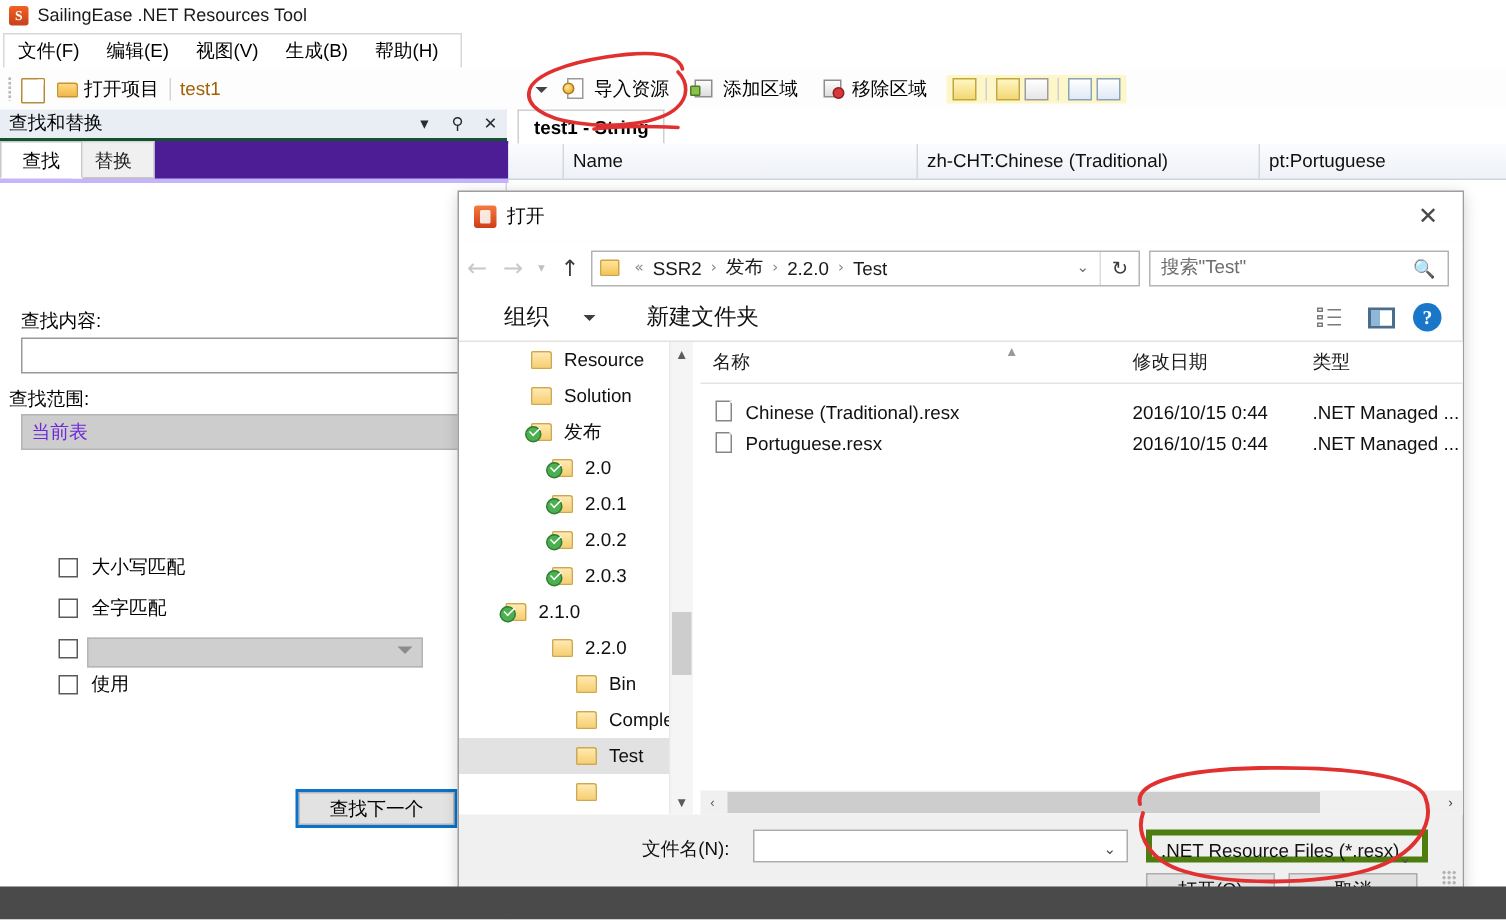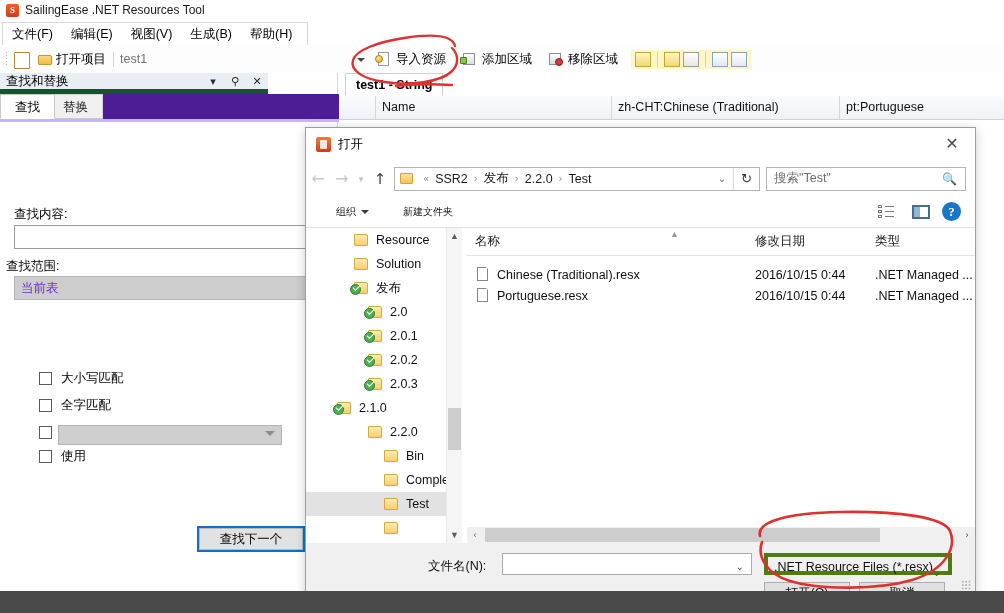--- a/index.html
+++ b/index.html
@@ -30,27 +30,27 @@
   .tb-newicon{position:absolute;left:14px;top:6px;width:14px;height:15px;background:#fff;
     border:1px solid #b58b3a;border-radius:1px;}
   .tb-newicon:after{content:"";position:absolute;right:0;top:0;border-width:0 4px 4px 0;
     border-style:solid;border-color:transparent #fff transparent #b58b3a;}
   .tb-openbtn{position:absolute;left:34px;top:3px;height:21px;display:flex;align-items:center;gap:3px;
     padding:0 4px;font-size:12.5px;}
   .folder-ic{width:15px;height:12px;position:relative;}
   .folder-ic:before{content:"";position:absolute;left:0;top:1px;width:14px;height:10px;
     background:linear-gradient(#ffd980,#f0b849);border:1px solid #c9942b;border-radius:1px 2px 1px 1px;box-sizing:border-box;}
   .tb-sep{position:absolute;top:6px;width:1px;height:15px;background:#d4d4d4;}
-  .proj-name{position:absolute;left:120px;top:6px;font-size:12.5px;color:#737373;}
+  .proj-name{position:absolute;left:120px;top:6px;font-size:12.5px;color:#a16207;}
 
   
   .findpane{position:absolute;left:0;top:73px;width:338px;height:540px;background:#ffffff;
     border-right:1px solid #d8d8d8;box-sizing:border-box;}
-  .fp-header{position:absolute;left:0;top:0;width:268px;height:21px;background:#e9eef4;
-    border-bottom:5px solid #14532d;display:flex;align-items:center;box-sizing:border-box;}
+  .fp-header{position:absolute;left:0;top:0;width:338px;height:21px;background:#e9eef4;
+    border-bottom:2px solid #14532d;display:flex;align-items:center;box-sizing:border-box;}
   .fp-header .t{padding-left:6px;font-size:12.5px;color:#000;flex:1;}
   .fp-hbtn{width:22px;height:20px;display:flex;align-items:center;justify-content:center;font-size:11px;color:#2b2b2b;}
   .fp-tabs{position:absolute;left:0;top:21px;width:338px;height:25px;border-bottom:3px solid #c4b5fd;background:#4c1d95;padding-left:30px;}
   .fp-tab{position:absolute;top:0;height:25px;line-height:24px;padding:0 14px;font-size:12.5px;box-sizing:border-box;}
   .fp-tab.active{left:0;background:#fff;border:1px solid #c8c8c8;border-bottom:1px solid #fff;z-index:2;}
   .fp-tab.idle{left:48px;background:#f0f0f0;border:1px solid #d6d6d6;border-bottom:1px solid #c8c8c8;color:#222;}
   .fp-label{position:absolute;font-size:12.5px;color:#000;}
   .fp-input{position:absolute;background:#fff;border:1px solid #9a9a9a;box-sizing:border-box;}
   .fp-combo{position:absolute;background:#cdcdcd;border:1px solid #b4b4b4;box-sizing:border-box;
     font-size:12.5px;line-height:22px;padding-left:6px;color:#6d28d9;}
@@ -125,21 +125,21 @@
   .crumb-sep{color:#8a8a8a;font-size:10px;padding:0 4px;font-family:"DejaVu Sans",sans-serif;}
   .crumb-chev{margin-left:auto;padding:0 7px;color:#6a6a6a;font-size:10px;font-family:"DejaVu Sans",sans-serif;}
   .crumb-refresh{padding:0 7px;color:#3b3b3b;font-size:13px;border-left:1px solid #dcdcdc;line-height:22px;}
   .search-box{width:200px;height:24px;border:1px solid #b4b4b4;background:#fff;display:flex;align-items:center;
     box-sizing:border-box;margin-right:9px;}
   .search-box .ph{flex:1;padding-left:7px;font-size:12.5px;color:#6d6d6d;}
   .search-box .mag{padding-right:8px;color:#3a3a3a;font-size:12px;}
 
   .dlg-cmdbar{position:absolute;left:0;top:68px;width:669px;height:32px;background:#fff;display:flex;align-items:center;
     border-bottom:1px solid #e2e2e2;box-sizing:border-box;}
-  .cmd{font-size:10px;color:#111;padding:0 6px;display:flex;align-items:center;gap:5px;}
+  .cmd{font-size:15px;color:#111;padding:0 6px;display:flex;align-items:center;gap:23px;}
   .cmd.first{margin-left:24px;}
   .cmd .tri{width:0;height:0;border-left:4px solid transparent;border-right:4px solid transparent;border-top:4px solid #3d3d3d;}
   .cmd-right{margin-left:auto;display:flex;align-items:center;gap:12px;padding-right:14px;}
   .viewicon{width:17px;height:14px;position:relative;}
   .viewicon .r{position:absolute;left:0;width:4px;height:3px;border:1px solid #7a7a7a;box-sizing:border-box;}
   .viewicon .l{position:absolute;left:7px;height:1px;background:#7a7a7a;width:9px;}
   .paneicon{width:18px;height:14px;border:2px solid #4a6d8c;box-sizing:border-box;display:flex;}
   .paneicon i{display:block;height:100%;}
   .helpicon{width:19px;height:19px;border-radius:50%;background:#1877c9;color:#fff;font-size:13px;font-weight:bold;
     text-align:center;line-height:19px;font-family:"Liberation Serif",serif;}

